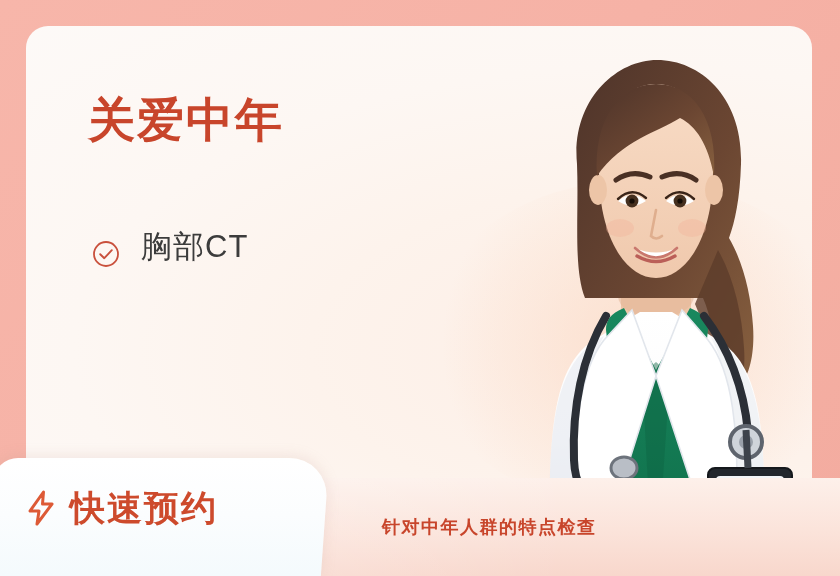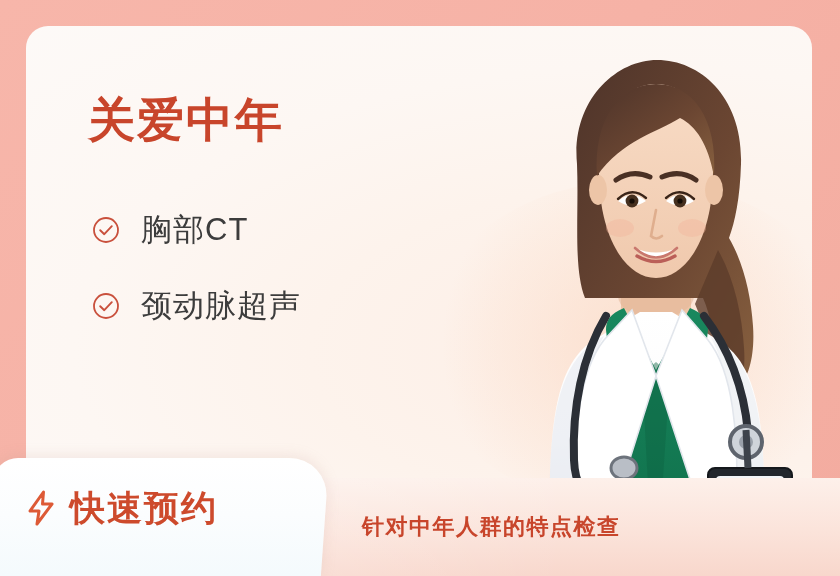--- a/index.html
+++ b/index.html
@@ -70,21 +70,21 @@
     position: absolute;
     left: 66px;
     top: 166px;
     z-index: 6;
     margin: 0;
     padding: 0;
     list-style: none;
   }
   .feature-row {
     display: flex;
-    align-items: center;
+    align-items: flex-end;
     height: 76px;
   }
   .check-icon {
     width: 28px;
     height: 28px;
     flex: 0 0 28px;
     margin-right: 21px;
     display: block;
   }
   .feature-label {
@@ -119,24 +119,24 @@
   }
   #bottom-bar .bar-sheen {
     position: absolute;
     inset: 0;
     background: linear-gradient(100deg, rgba(255,255,255,0.55) 0%, rgba(255,255,255,0.18) 40%, rgba(255,255,255,0) 68%);
     pointer-events: none;
   }
 
   #tagline {
     position: absolute;
-    left: 362px;
+    left: 382px;
     top: 50%;
     transform: translateY(-50%);
-    font-size: 22px;
+    font-size: 18px;
     font-weight: 700;
     letter-spacing: 1.5px;
     color: #c8452b;
     white-space: nowrap;
     z-index: 3;
   }
 
   
   #book-button {
     position: absolute;
@@ -194,29 +194,20 @@
         <span class="check-icon">
           <svg viewBox="0 0 28 28" xmlns="http://www.w3.org/2000/svg">
             <circle cx="14" cy="14" r="12" fill="none" stroke="#c9503c" stroke-width="1.8"></circle>
             <polyline points="8.2,14.2 12.3,18.2 19.8,10.2" fill="none" stroke="#c9503c" stroke-width="1.9" stroke-linecap="round" stroke-linejoin="round"></polyline>
           </svg>
         </span>
         <span class="feature-label">胸部CT</span>
       </li>
 
 
-      <li class="feature-row">
-        <span class="check-icon">
-          <svg viewBox="0 0 28 28" xmlns="http://www.w3.org/2000/svg">
-            <circle cx="14" cy="14" r="12" fill="none" stroke="#c9503c" stroke-width="1.8"></circle>
-            <polyline points="8.2,14.2 12.3,18.2 19.8,10.2" fill="none" stroke="#c9503c" stroke-width="1.9" stroke-linecap="round" stroke-linejoin="round"></polyline>
-          </svg>
-        </span>
-        <span class="feature-label">颈动脉超声</span>
-      </li>
 
     </ul>
 
     <div id="doctor">
       <svg viewBox="0 0 420 478" xmlns="http://www.w3.org/2000/svg">
         <defs>
           <linearGradient id="coatG" x1="0" y1="0" x2="0" y2="1">
             <stop offset="0%" stop-color="#ffffff"></stop>
             <stop offset="60%" stop-color="#fbfbfc"></stop>
             <stop offset="100%" stop-color="#eceff3"></stop>

